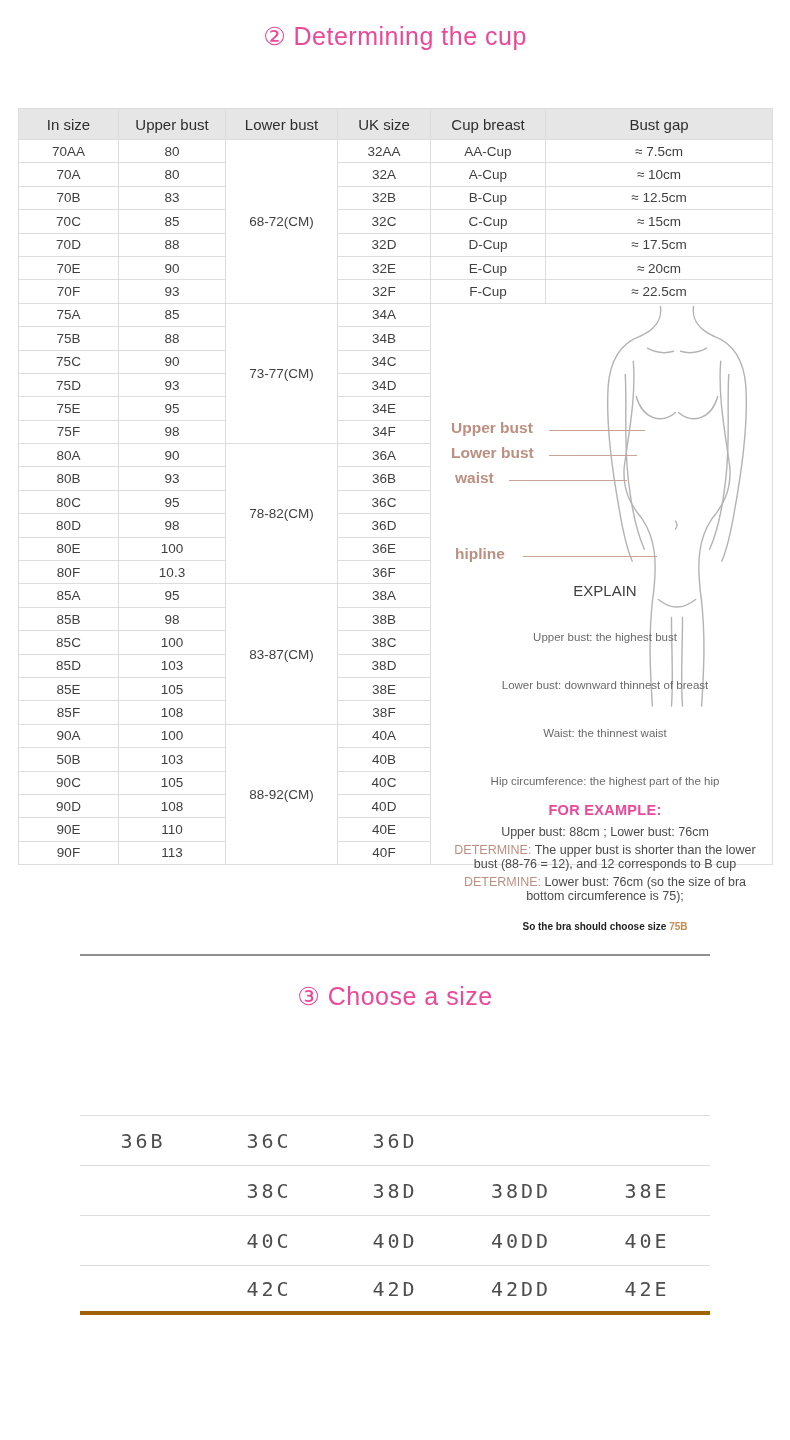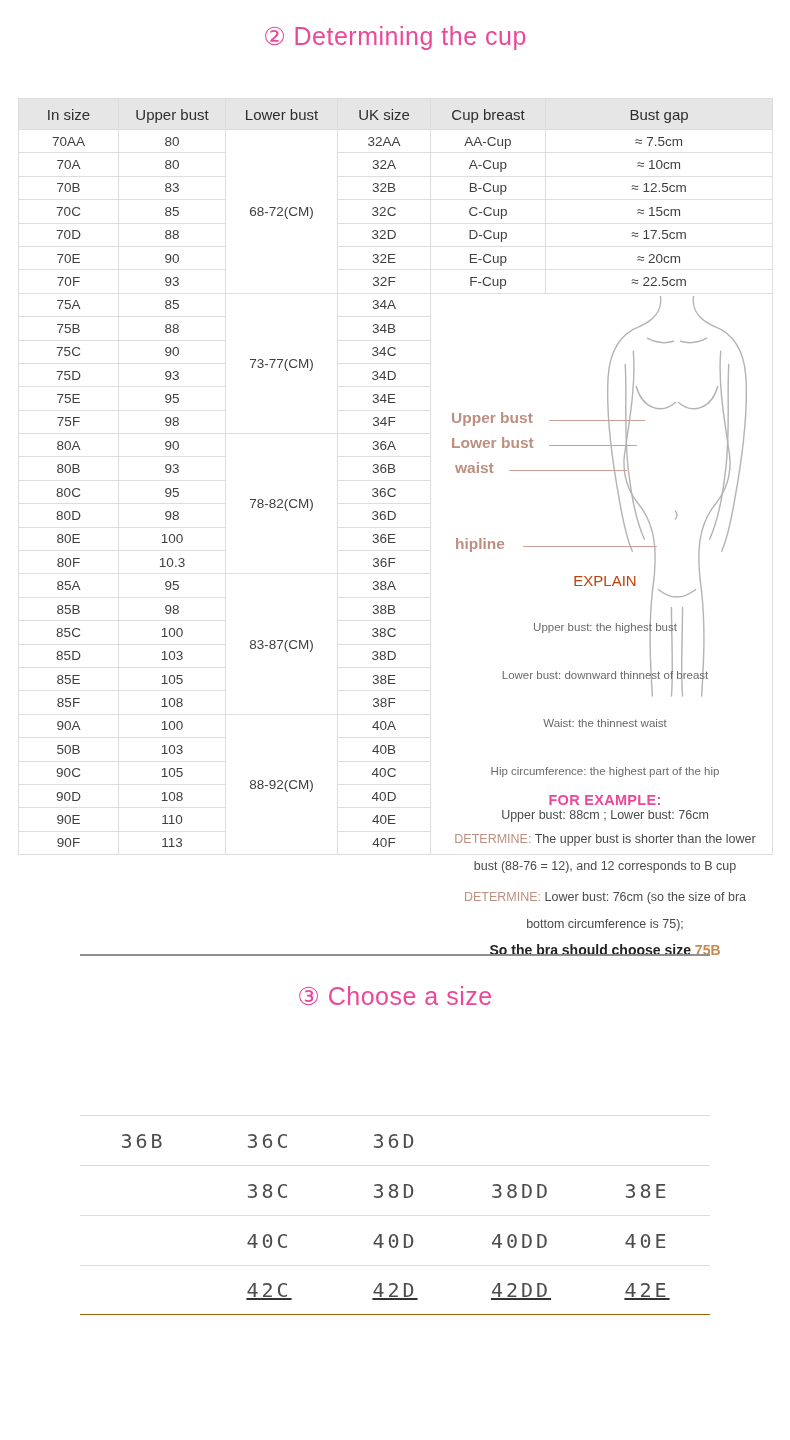--- a/index.html
+++ b/index.html
@@ -8,21 +8,21 @@
     width:790px; height:1440px; position:relative;
     font-family:"Liberation Sans","DejaVu Sans",sans-serif;
     color:#333; overflow:hidden;
   }
   .title { position:absolute; width:100%; text-align:center; font-size:25px; color:#ec4899; font-weight:500; letter-spacing:0.5px; }
   #title2 { top:22px; }
   #title3 { top:982px; }
 
   
   table#size-table {
-    position:absolute; left:18px; top:98px; width:754px;
+    position:absolute; left:18px; top:108px; width:754px;
     border-collapse:collapse; table-layout:fixed;border-radius:10px;
   }
   #size-table th, #size-table td {
     border:1px solid #ddd; text-align:center; vertical-align:middle;
     font-size:13.5px; color:#3f3f3f; height:23.4px; font-weight:normal; padding:0;
   }
   #size-table thead th {
     background:#e6e6e6; height:31px; font-size:15px; color:#2e2e2e; font-weight:500;
   }
   td.info-cell {
@@ -30,34 +30,34 @@
   }
   .figure { position:absolute; left:160px; top:2px; width:172px; height:402px; }
   .blabel {
     position:absolute; color:#bd8f80; font-size:15.5px; font-weight:bold; white-space:nowrap;
   }
   .leader { position:absolute; height:1px; background:#cba austin;
   }
   .leader { position:absolute; height:1px; background:#cba396; }
 
   .guide-text { position:absolute; left:20px; top:278px; width:308px; }
-  .explain-title { font-size:15px; color:#c2410c; margin-bottom:9px; }
+  .explain-title { font-size:15px; color:#404040; margin-bottom:9px; }
   .explain-line { font-size:11.5px; color:#6a6a6a; line-height:20px;margin-top:28px; }
   .example-title { margin-top:11px; color:#ec4899; font-weight:bold; font-size:14.5px; letter-spacing:0.3px; }
-  .measure-line { font-size:12.5px; color:#4a4a4a; }
-  .det { margin-top:4px; font-size:12.5px; color:#4a4a4a; line-height:27px; }
+  .measure-line { margin-top:7px; font-size:12.5px; color:#4a4a4a; }
+  .det { margin-top:4px; font-size:12.5px; color:#4a4a4a; line-height:14px; }
   .dlabel { color:#bd8f80; }
-  .conclusion { margin-top:4px; font-size:14px; font-weight:bold; color:#222; }
+  .conclusion { margin-top:18px; font-size:10px; font-weight:bold; color:#222; }
   .hl { color:#c9894f; font-weight:bold; }
 
   
   #divider { position:absolute; left:80px; top:954px; width:630px; height:2px; background:#8f8f8f; }
   #size-grid { position:absolute; left:80px; top:1115px; width:630px; }
   .grid-row { display:flex; border-top:1px solid #dcdcdc; height:50px; align-items:center; }
-  .grid-row:last-child { border-bottom:1px solid #a16207;text-decoration:underline; }
+  .grid-row:last-child { border-bottom:4px solid #a16207; }
   .grid-cell {
     width:126px; text-align:center;
     font-family:"DejaVu Sans Mono",monospace;
     font-size:20px; color:#4d4d4d; letter-spacing:3px;
   }
 </style>
 </head>
 <body>
 
 <div id="title2" class="title">② Determining the cup</div>

